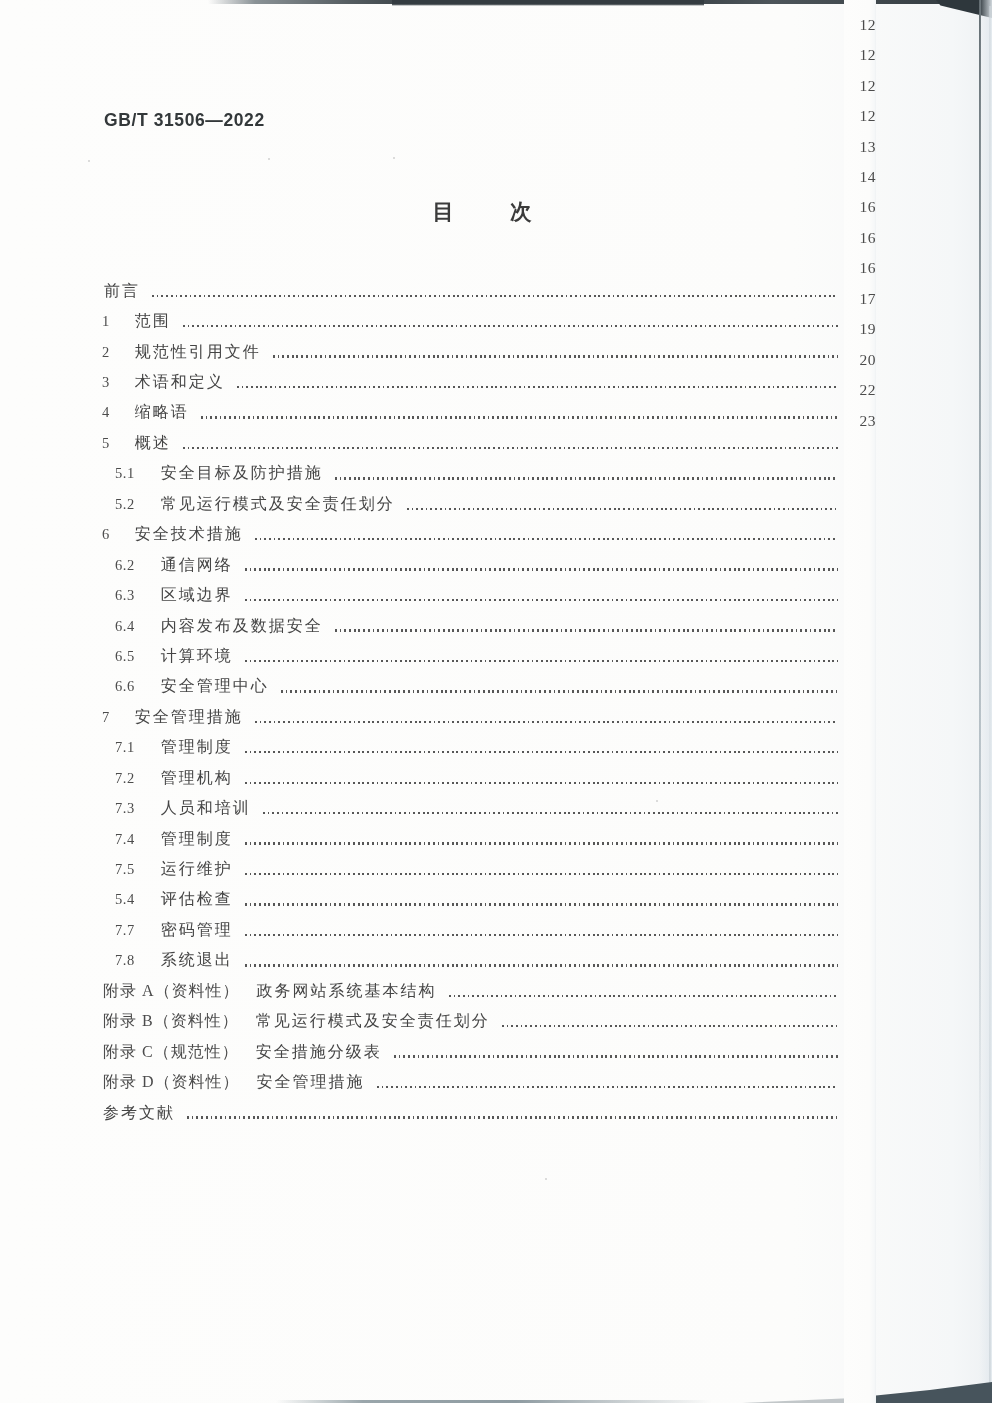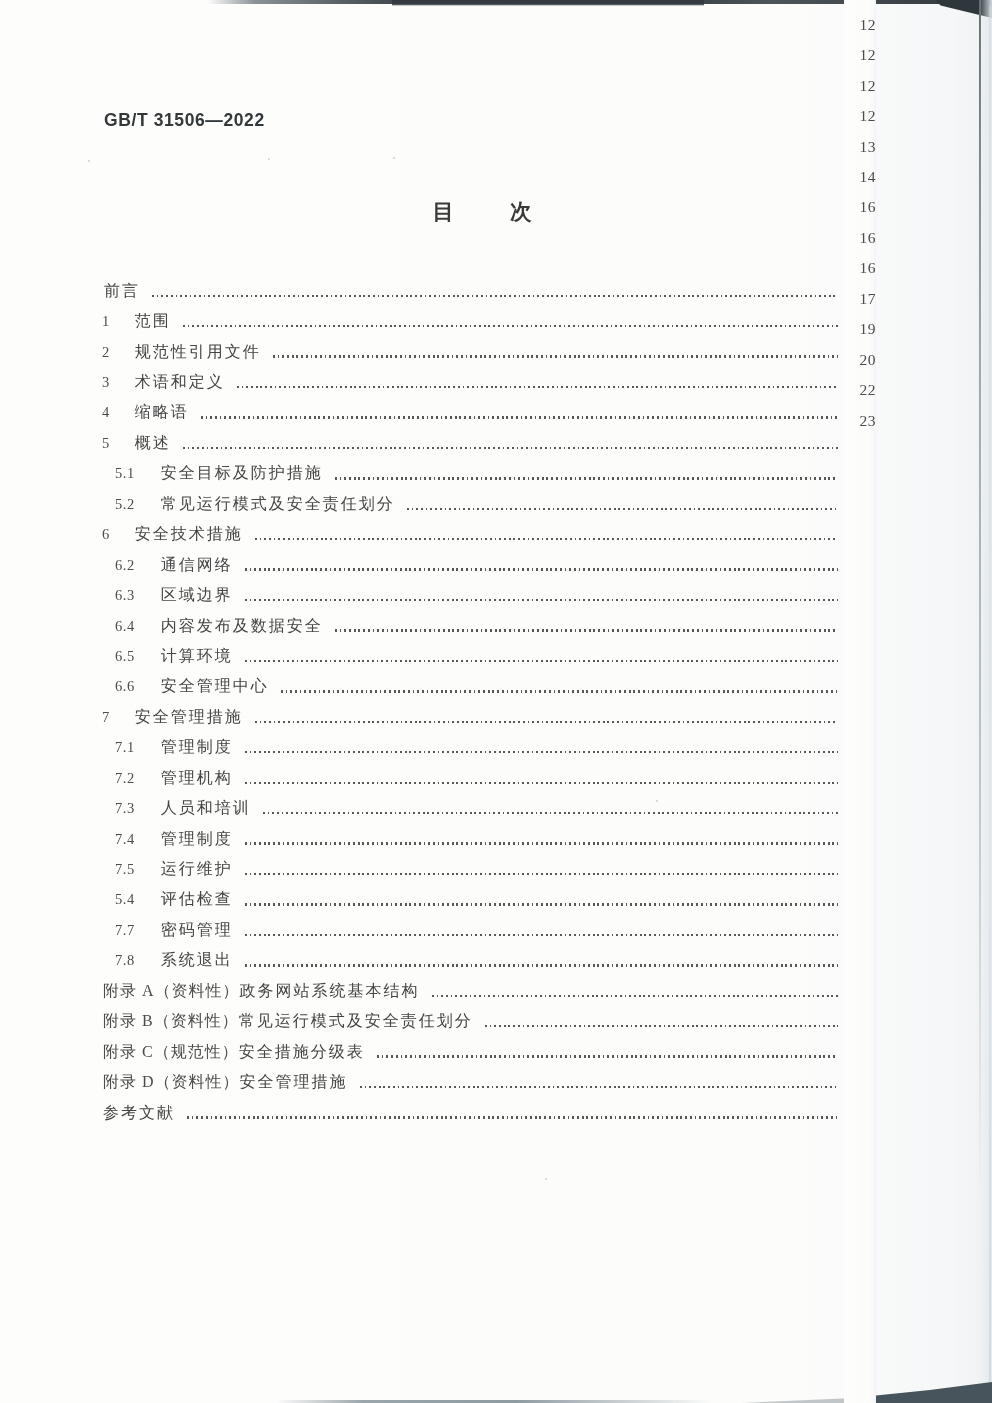--- a/index.html
+++ b/index.html
@@ -87,21 +87,21 @@
     font-family:"Liberation Serif", serif;
     font-size:15.5px;color:#4b4b4b;letter-spacing:.5px;
   }
   .k-front{padding-left:7px;}
   .k-ref{padding-left:6px;}
   .k-chapter{padding-left:5px;}
   .k-section{padding-left:18px;}
   .k-appendix{padding-left:6px;}
   .k-chapter .num{margin-right:25px;}
   .k-section .num{margin-right:26px;text-align:right;}
-  .k-appendix .num{font-size:16px;letter-spacing:1px;}
+  .k-appendix .num{margin-right:17px;font-size:16px;letter-spacing:1px;}
 </style>
 </head>
 <body>
 
 <div class="page">
 
   <div class="top-strip"></div>
   <div class="top-strip-mid"></div>
   <div class="top-corner"></div>
   <div class="right-line"></div>

